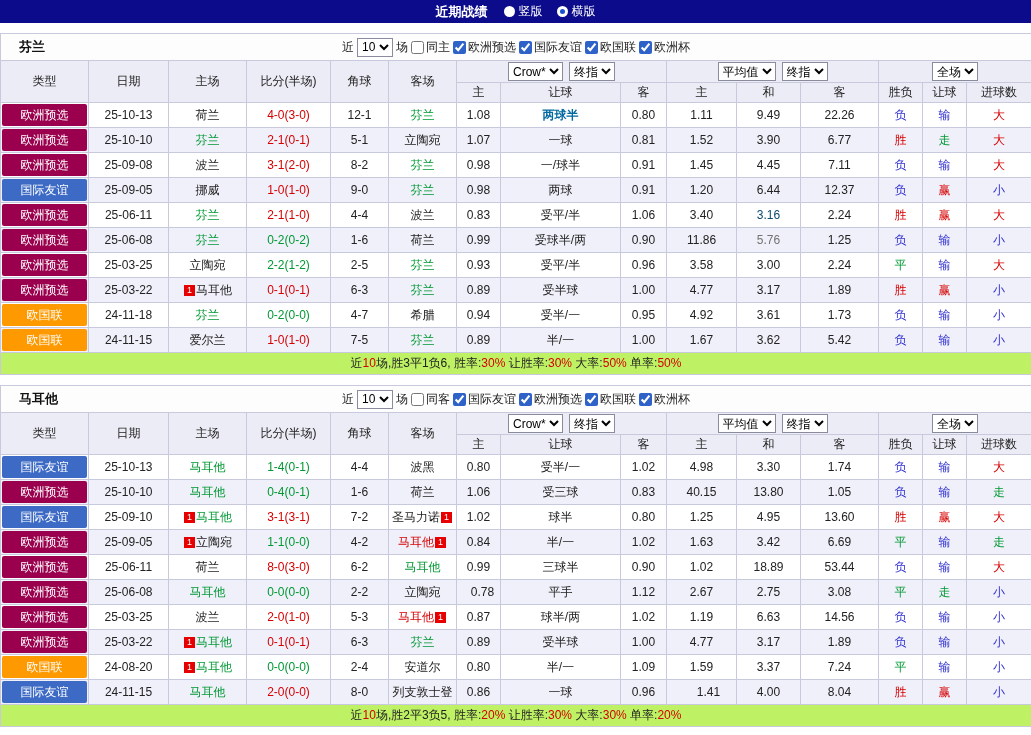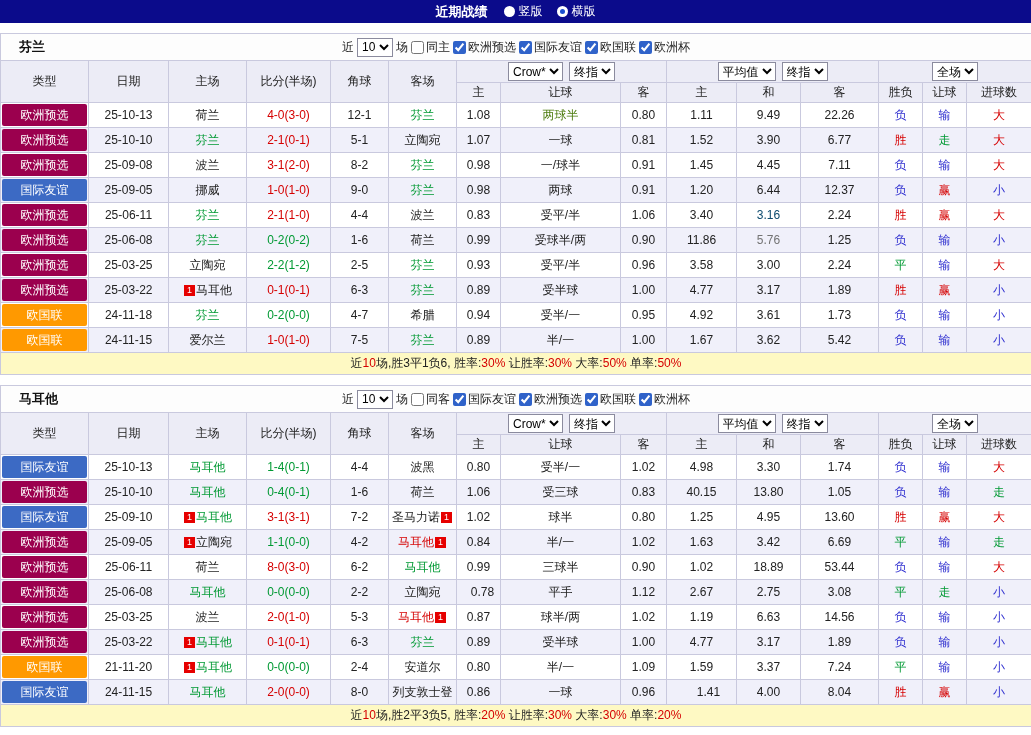--- a/index.html
+++ b/index.html
@@ -20,21 +20,21 @@
   .chk{display:inline-flex;align-items:center;margin-left:3px;cursor:pointer}
   input[type=checkbox]{width:13px;height:13px;margin:0 2px 0 0;accent-color:#2f62c9}
   select{font-size:12px;height:19px;border:1px solid #8b8b9e;background:#fff;margin:0 3px;font-family:"Liberation Sans","DejaVu Sans",sans-serif}
   .hrow td,.hrow2 td{background:#ececf6;color:#222}
   .hrow td{height:22px}
   .hrow2 td{height:20px}
   tr.alt td{background:#f0f0fa}
   .comp-cell{padding:1px}
   .badge{height:22px;line-height:22px;color:#fff;border-radius:2px;font-size:12px}
   .redcard{display:inline-block;width:11px;height:11px;line-height:11px;background:#e60000;color:#fff;font-size:9px;margin:0 1px;text-align:center;vertical-align:1px}
-  .summary-cell{height:22px;background:#fef9c3}
+  .summary-cell{height:22px;background:#bef264}
 </style>
 </head>
 <body>
 
 <div class="topbar">
   <span class="topbar-title">近期战绩</span>
   <span style="display:inline-flex;gap:14px">
       <span class="radio">
         <span class="radio-circle"></span>
         <span>竖版</span>
@@ -108,21 +108,21 @@
         <tr class="drow">
           <td class="comp-cell">
             <div class="badge" style="background: rgb(155, 0, 78);">欧洲预选</div>
           </td>
           <td style="color: rgb(34, 34, 34);">25-10-13</td>
           <td><span style="color: rgb(34, 34, 34);">荷兰</span></td>
           <td style="color: rgb(213, 0, 0);">4-0(3-0)</td>
           <td style="color: rgb(34, 34, 34);">12-1</td>
           <td><span style="color: rgb(0, 153, 51);">芬兰</span></td>
           <td style="color: rgb(34, 34, 34);">1.08</td>
-          <td style="color: #4d7c0f;">两球半</td>
+          <td style="color: #0369a1; font-weight: bold;">两球半</td>
           <td style="color: rgb(34, 34, 34);">0.80</td>
           <td style="color: rgb(34, 34, 34);">1.11</td>
           <td style="color: rgb(34, 34, 34);">9.49</td>
           <td style="color: rgb(34, 34, 34);">22.26</td>
           <td style="color: rgb(48, 48, 208);">负</td>
           <td style="color: rgb(48, 48, 208);">输</td>
           <td style="color: rgb(213, 0, 0);">大</td>
         </tr>
         <tr class="drow alt">
           <td class="comp-cell">
@@ -509,21 +509,21 @@
           <td style="color: rgb(34, 34, 34);">3.17</td>
           <td style="color: rgb(34, 34, 34);">1.89</td>
           <td style="color: rgb(48, 48, 208);">负</td>
           <td style="color: rgb(48, 48, 208);">输</td>
           <td style="color: rgb(48, 48, 208);">小</td>
         </tr>
         <tr class="drow">
           <td class="comp-cell">
             <div class="badge" style="background: rgb(255, 153, 0);">欧国联</div>
           </td>
-          <td style="color: rgb(34, 34, 34);">21-11-20</td>
+          <td style="color: rgb(34, 34, 34);">24-08-20</td>
           <td><span class="redcard">1</span><span style="color: rgb(0, 153, 51);">马耳他</span></td>
           <td style="color: rgb(0, 153, 51);">0-0(0-0)</td>
           <td style="color: rgb(34, 34, 34);">2-4</td>
           <td><span style="color: rgb(34, 34, 34);">安道尔</span></td>
           <td style="color: rgb(34, 34, 34);">0.80</td>
           <td style="color: rgb(34, 34, 34);">半/一</td>
           <td style="color: rgb(34, 34, 34);">1.09</td>
           <td style="color: rgb(34, 34, 34);">1.59</td>
           <td style="color: rgb(34, 34, 34);">3.37</td>
           <td style="color: rgb(34, 34, 34);">7.24</td>

